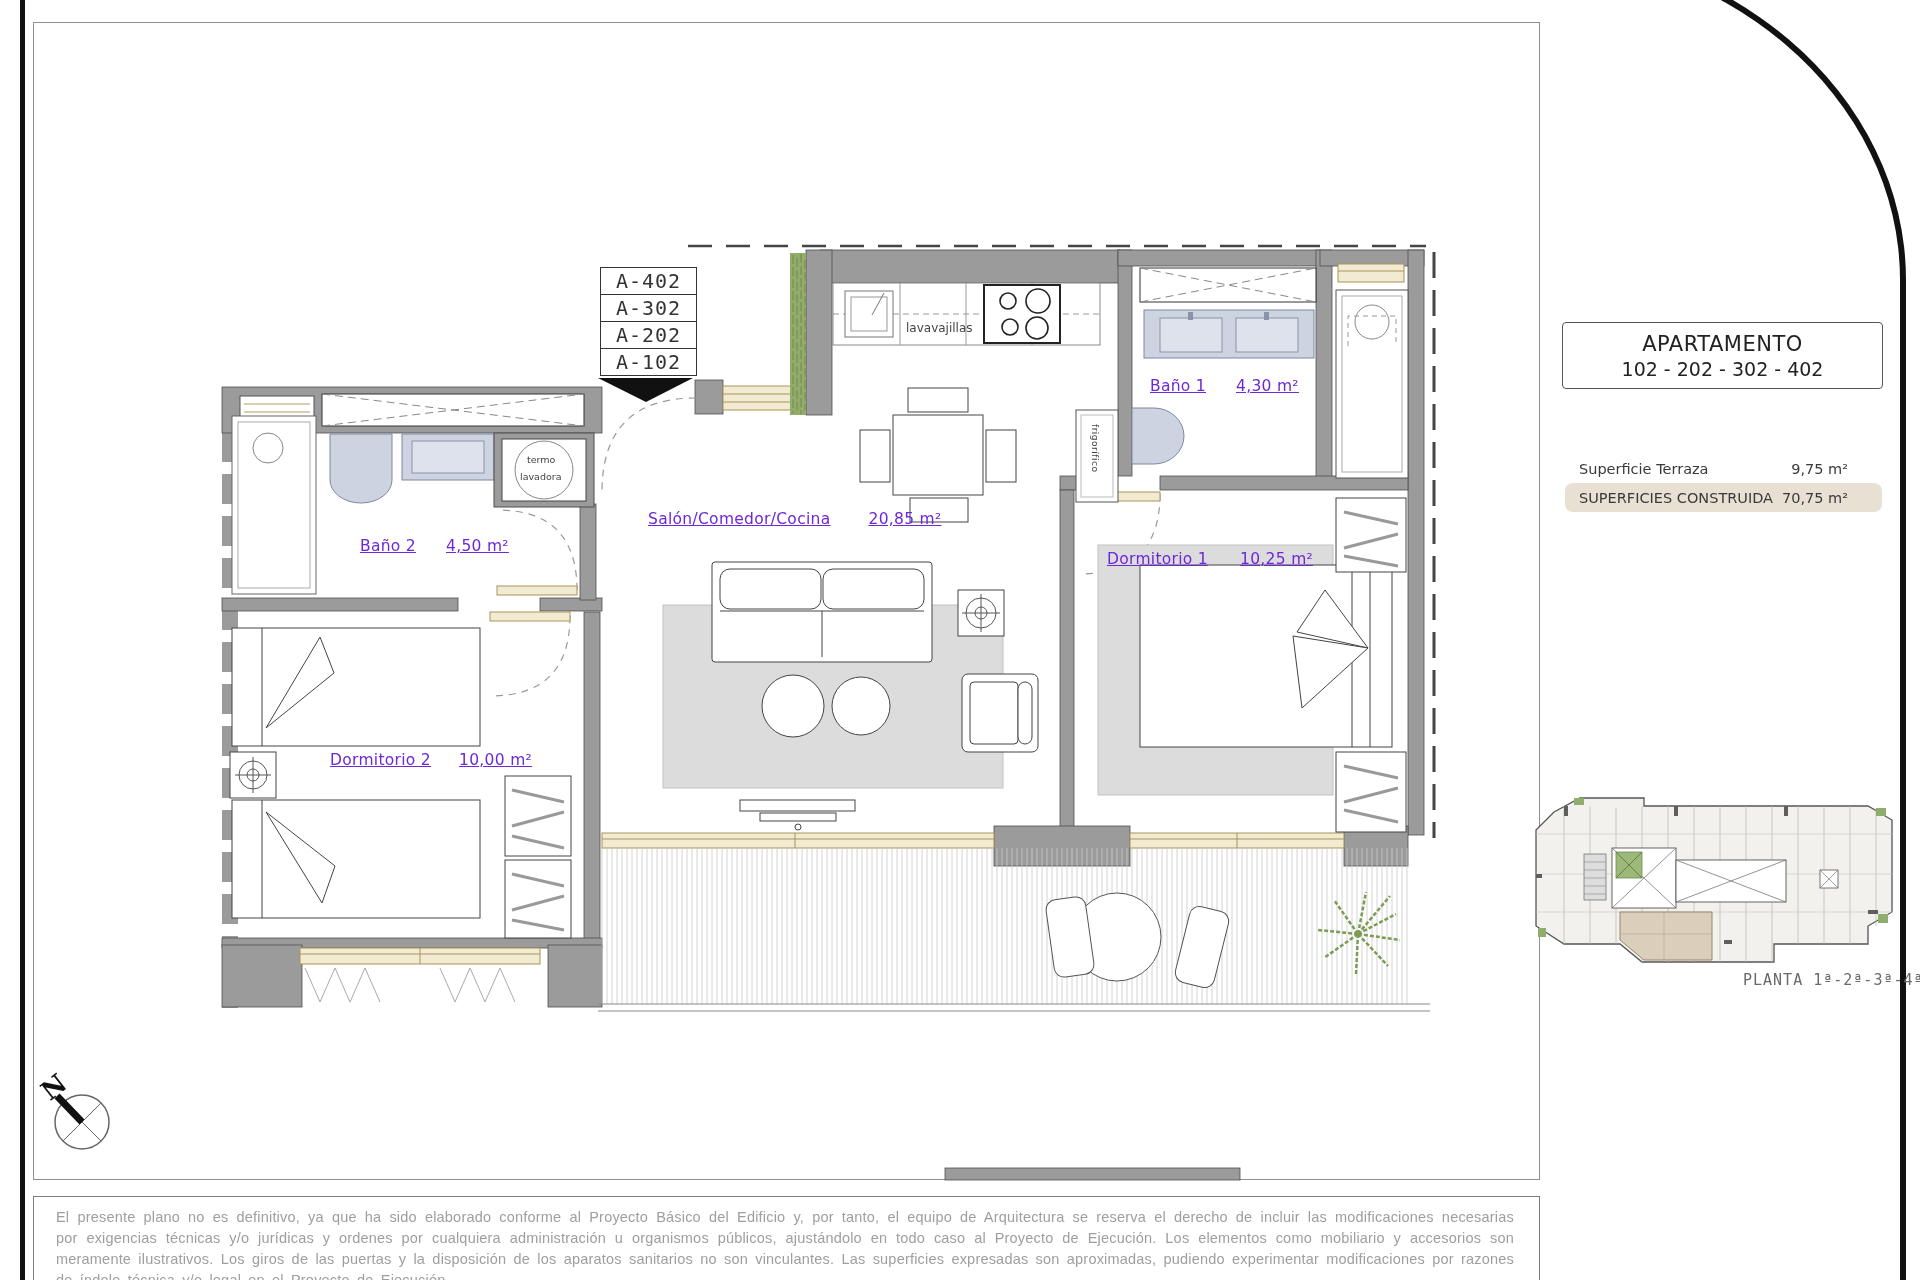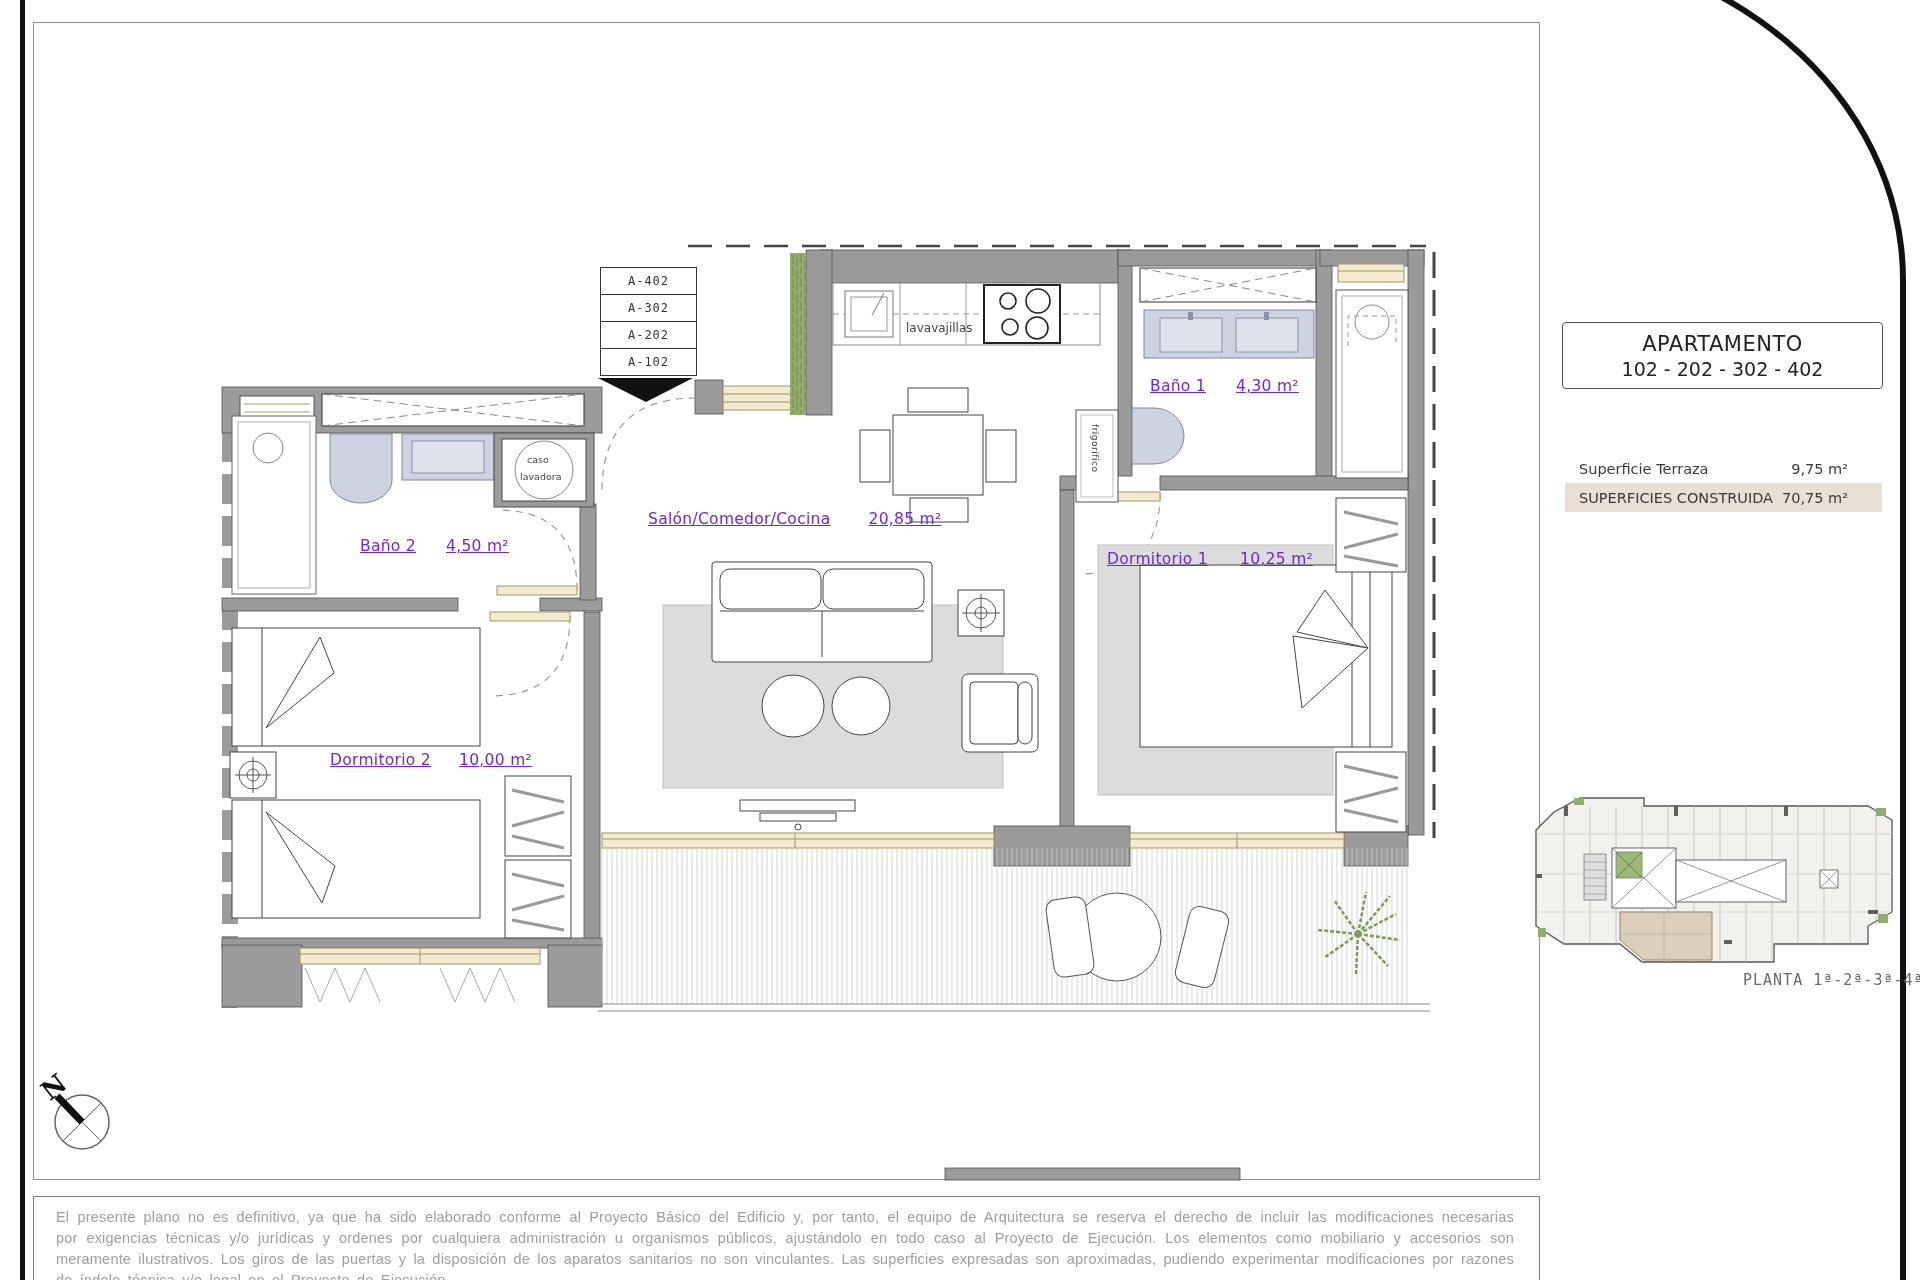--- a/index.html
+++ b/index.html
@@ -14,40 +14,40 @@
   
   .main-frame{left:33px;top:22px;width:1505px;height:1156px;border:1px solid #8f8f8f;background:#fff;}
   .note-frame{left:33px;top:1196px;width:1505px;height:110px;border:1px solid #7d7d7d;background:#fff;}
   .note-text{left:22px;top:10px;width:1458px;font-family:"Liberation Sans",sans-serif;
     font-size:14.5px;line-height:21px;color:#9e9e9e;text-align:justify;word-spacing:3px;letter-spacing:.2px;}
   
   svg.plan{left:0;top:0;width:1920px;height:1280px;}
   
   .stack{left:600px;top:267px;width:95px;border:1px solid #333;background:#fff;}
   .stack .row{height:26px;line-height:26px;text-align:center;font-family:"DejaVu Sans Mono",monospace;
-    font-size:12px;letter-spacing:1px;color:#333;border-bottom:1px solid #333;}
+    font-size:20px;letter-spacing:1px;color:#333;border-bottom:1px solid #333;}
   .stack .row:last-child{border-bottom:none;}
   
   .rlabel{display:flex;white-space:nowrap;font-size:15.5px;color:#6d28d9;letter-spacing:.3px;text-decoration:underline;}
   .rlabel .area{}
   .tiny{font-size:9.5px;color:#444;white-space:nowrap;}
   .vtext{writing-mode:vertical-rl;font-size:9px;color:#444;letter-spacing:.5px;}
   
   .north-n{left:42px;top:1072px;font-family:"DejaVu Serif",serif;font-weight:bold;font-size:26px;
     color:#111;transform:rotate(-38deg);}
   
   .apt-box{left:1562px;top:322px;width:319px;height:65px;border:1.3px solid #555;border-radius:4px;
     display:flex;flex-direction:column;justify-content:center;align-items:center;background:#fff;}
   .apt-title{font-size:21px;color:#222;letter-spacing:.5px;}
   .apt-sub{font-size:19px;color:#222;margin-top:2px;}
   .info-row{left:1565px;width:317px;height:25px;display:flex;align-items:center;
     font-size:14.5px;color:#3a3a3a;}
   .info-row .lbl{padding-left:14px;flex:1;}
   .info-row .val{padding-right:34px;}
-  .hl{background:#e8e0d3;height:29px;}
+  .hl{background:#e8e0d3;height:29px;border-radius:8px;}
   .keyplan-caption{left:1736px;top:971px;font-family:"DejaVu Sans Mono",monospace;
     font-size:15px;color:#6a6a6a;letter-spacing:1px;white-space:nowrap;margin-left:7px;}
 </style>
 </head>
 <body>
 
 <div class="abs border-left"></div>
 <div class="abs border-curve"></div>
 
 <div class="abs main-frame"></div>
@@ -267,21 +267,21 @@
 </div>
 <div class="abs rlabel" style="left:1150px;top:377px;gap:30px">
   <span>Baño 1</span>
   <span class="area">4,30 m²</span>
 </div>
 <div class="abs rlabel" style="left:1107px;top:550px;gap:32px">
   <span>Dormitorio 1</span>
   <span class="area">10,25 m²</span>
 </div>
 
-<div class="abs tiny" style="left:527px;top:454px">caso</div>
+<div class="abs tiny" style="left:527px;top:454px">termo</div>
 <div class="abs tiny" style="left:520px;top:471px">lavadora</div>
 <div class="abs tiny" style="left:906px;top:321px;font-size:12px">lavavajillas</div>
 <div class="abs vtext" style="left:1090px;top:424px">frigorífico</div>
 
 <div class="abs north-n">N</div>
 
 <div class="abs apt-box">
   <div class="apt-title">APARTAMENTO</div>
   <div class="apt-sub">102 - 202 - 302 - 402</div>
 </div>

